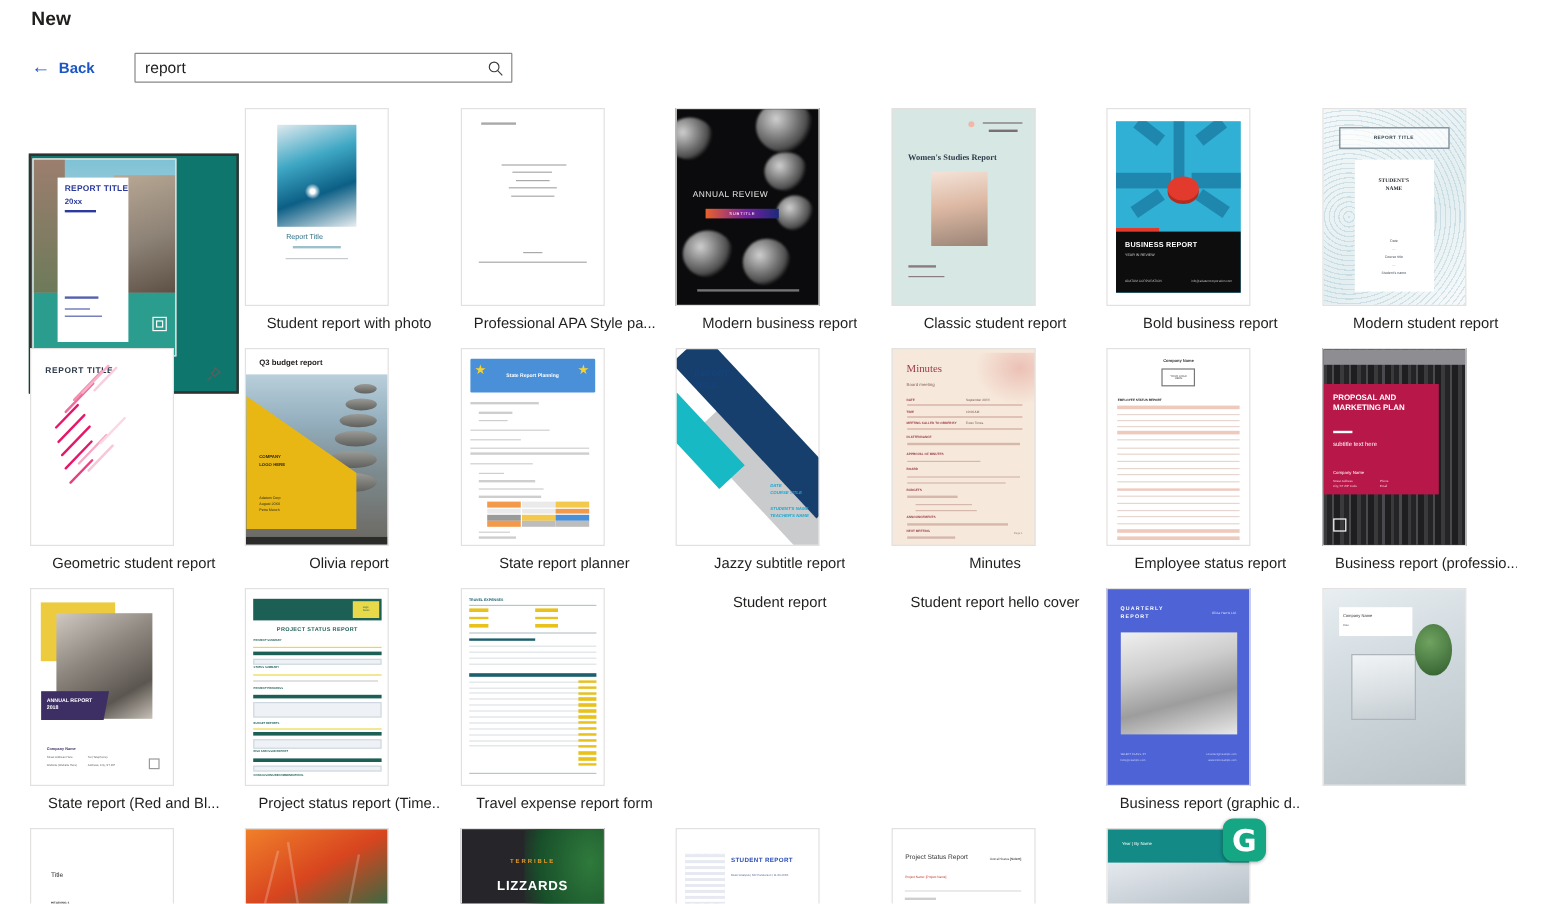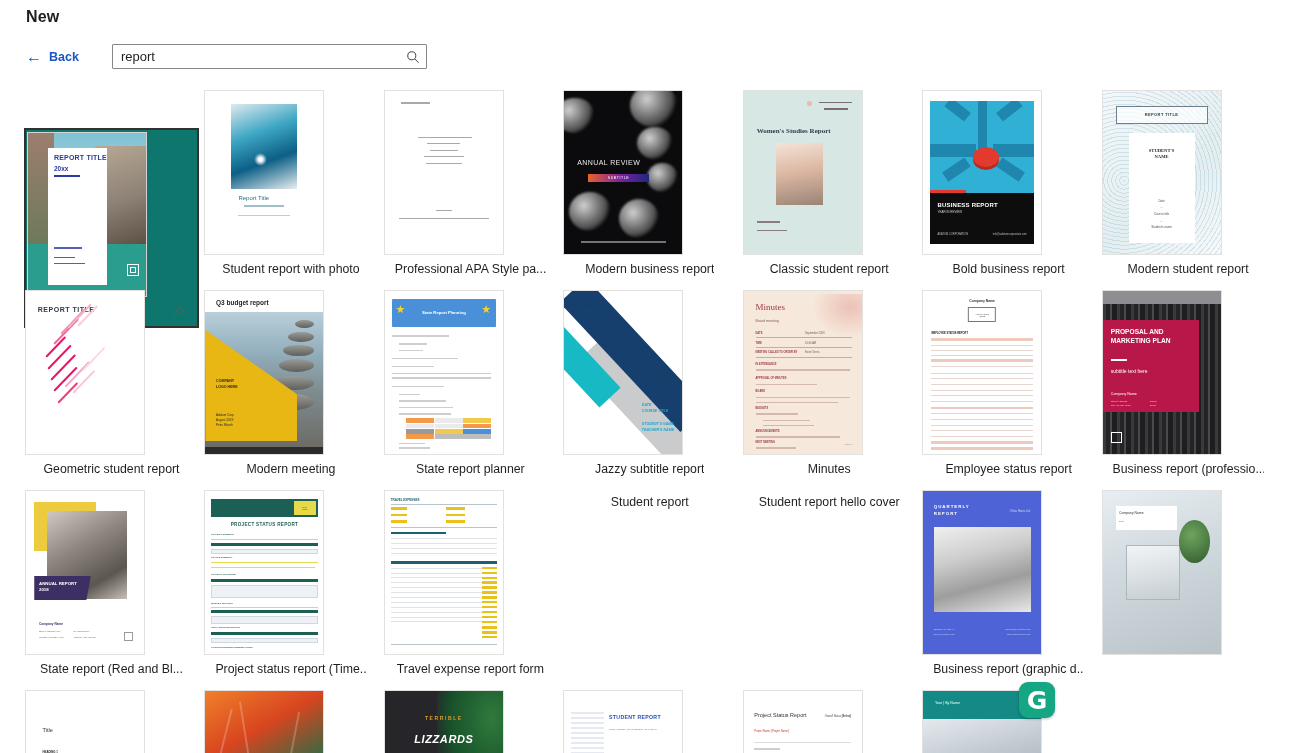--- a/index.html
+++ b/index.html
@@ -342,21 +342,21 @@
   .t-title .ttl { left:14%; top:22%; font-size:5.5px; color:#333; font-weight:normal; }
   .t-title .hd  { position:absolute; left:14%; top:36%; font-size:2.8px; color:#222; font-weight:bold; }
 
   .t-leaf { background:linear-gradient(150deg,#f0802a 0%,#d8451f 30%,#1b6f4a 62%,#0d3f2b 100%); }
   .t-leaf .v { position:absolute; background:rgba(255,255,255,.22); transform-origin:center; }
 
   .t-lizz { background:#26262a; }
   .t-lizz .fol { position:absolute; right:-6%; top:-4%; width:62%; height:70%;
      background:radial-gradient(ellipse at 75% 30%, #2f7a3c 0%, #18502a 55%, rgba(38,38,42,0) 78%); }
   .t-lizz .t1 { position:absolute; left:0; right:0; top:15%; text-align:center; font-size:5px; color:#e09a2a; font-weight:bold; letter-spacing:1.6px; }
-  .t-lizz .t2 { position:absolute; left:0; right:0; top:26%; text-align:center; font-size:11px; color:#fff; font-weight:bold; letter-spacing:.6px;font-style:italic; }
+  .t-lizz .t2 { position:absolute; left:0; right:0; top:26%; text-align:center; font-size:11px; color:#fff; font-weight:bold; letter-spacing:.6px; }
 
   .t-stu { background:#fff; }
   .t-stu .grid { position:absolute; left:6%; top:12%; width:28%; height:30%;
      background:repeating-linear-gradient(0deg,#e6e9f2 0 2.5px,#fff 2.5px 5px),
                 repeating-linear-gradient(90deg,#e6e9f2 0 4px,rgba(255,255,255,0) 4px 8px); }
   .t-stu .ttl { position:absolute; left:38%; top:14%; font-size:5.2px; color:#2b4fb5; font-weight:bold; letter-spacing:.3px; }
   .t-stu .sb  { position:absolute; left:38%; top:23%; font-size:2.4px; color:#5c6f99; }
 
   .t-psr2 { background:#fff; }
   .t-psr2 .ttl { left:9%; top:13%; font-size:5.5px; color:#333; font-weight:normal; }
@@ -589,21 +589,21 @@
         <div class="stone" style="top:52%;width:34%;height:9%"></div>
         <div class="stone" style="top:63%;width:38%;height:10%"></div>
         <div class="yellow"></div>
         <div class="tx ttl">Q3 budget report</div>
         <div class="c1">COMPANY<br>LOGO HERE</div>
         <div class="c2">Adatum Corp<br>August 20XX<br>Petru Munch</div>
         <div class="strip"></div>
       </div>
     </div>
     <div class="caption-row">
-        <div class="caption">Modern meeting</div>
+        <div class="caption">Olivia report</div>
       </div>
   </div>
 
   <div class="tile">
     <div class="thumb-shell">
       <div class="thumb t-srpl">
         <div class="hdr">
             <div class="t">State Report Planning</div>
           </div>
         <div class="star" style="left:9%;top:8%">★</div>

